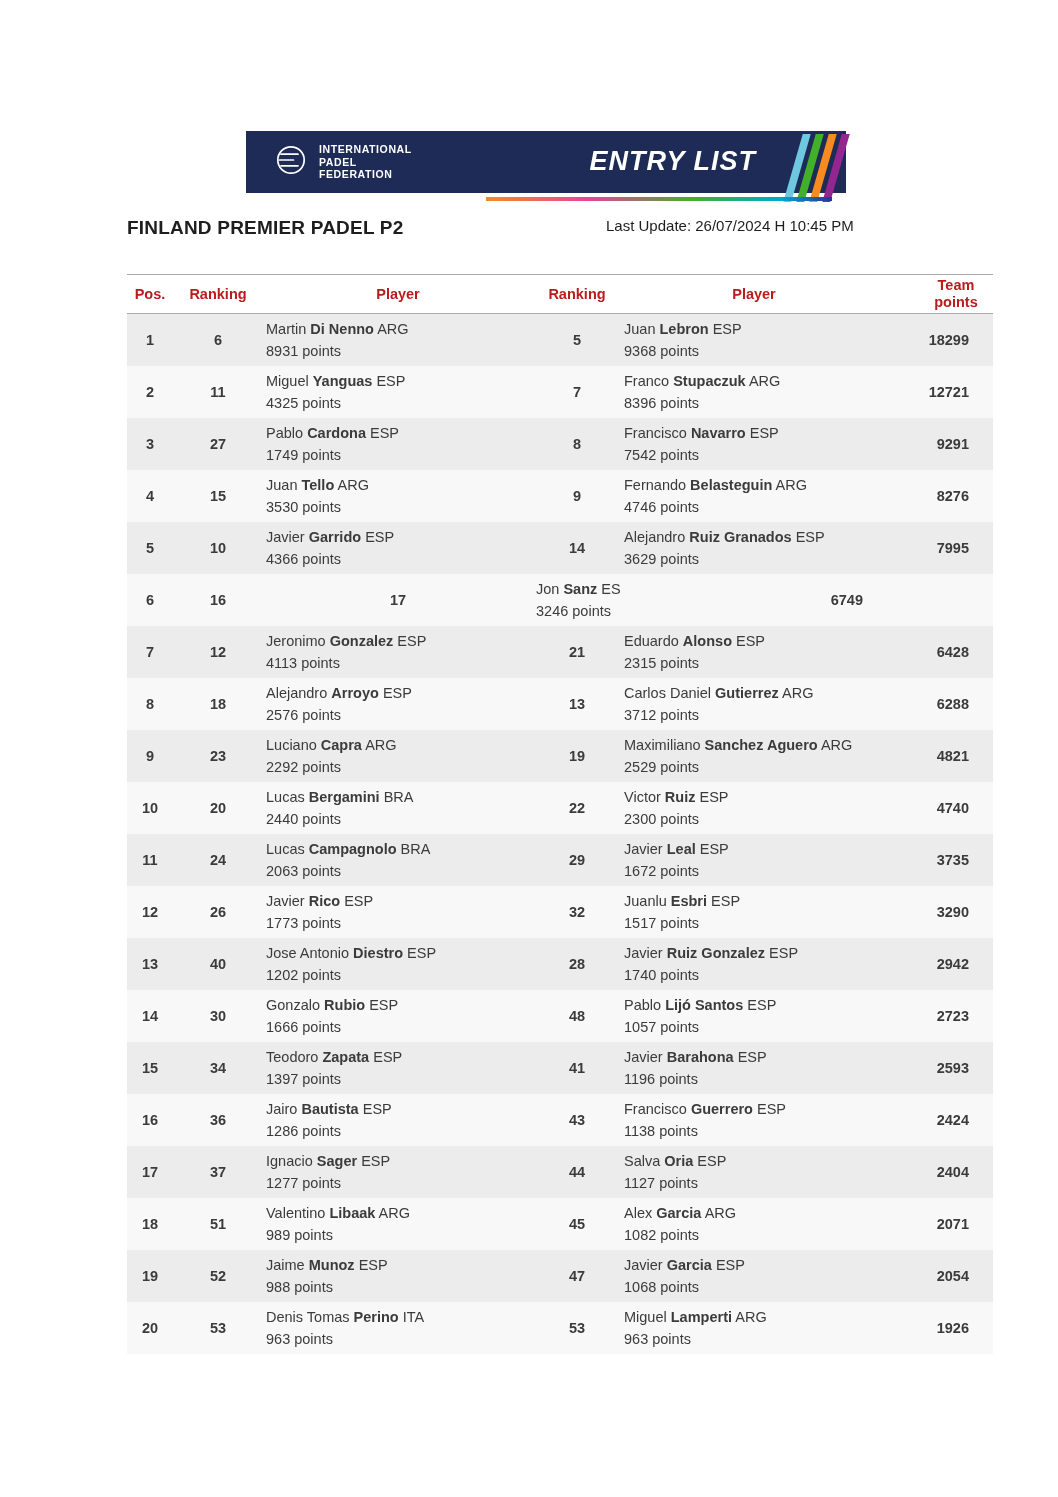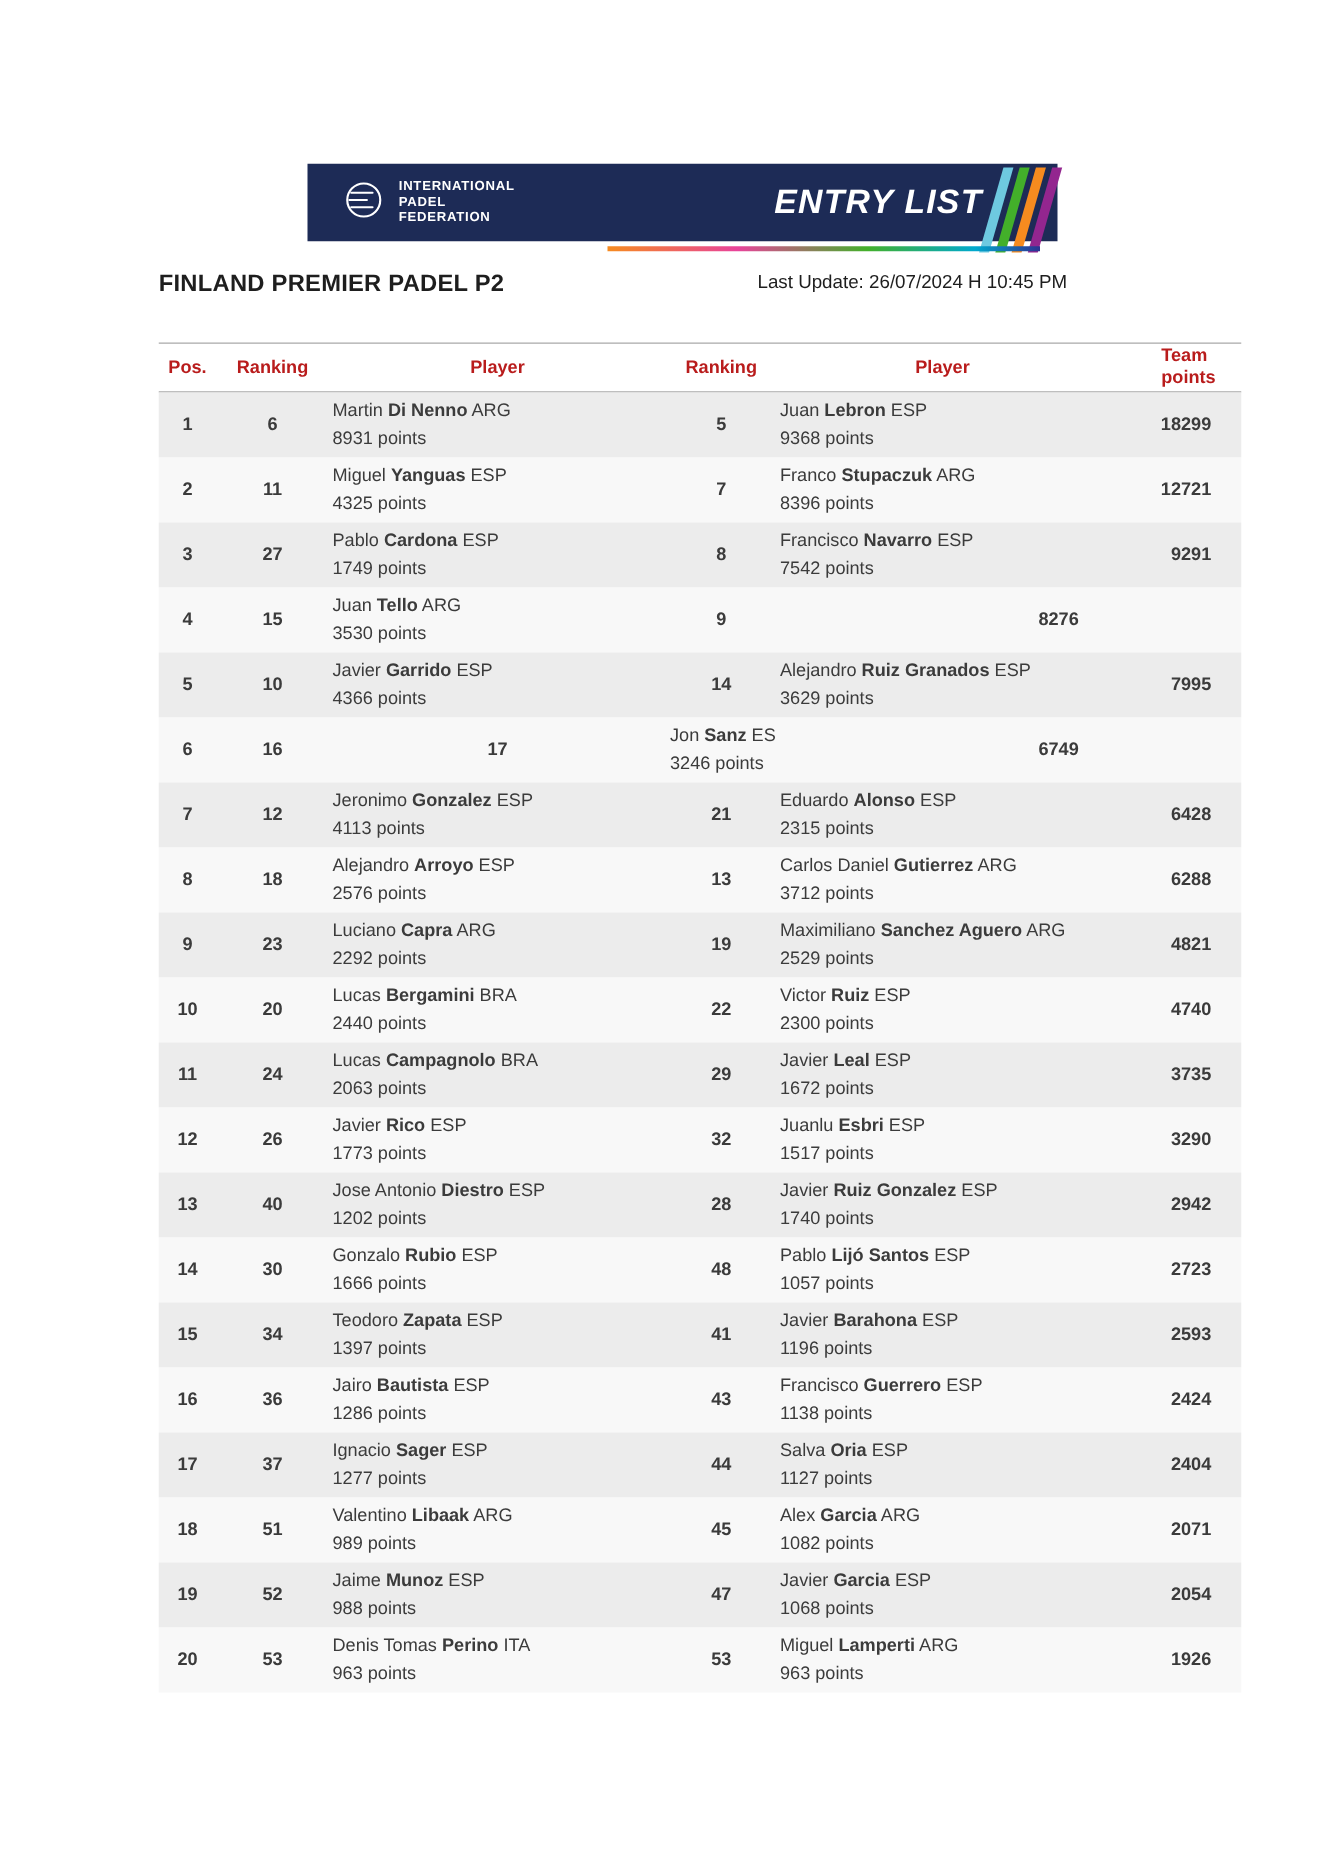--- a/index.html
+++ b/index.html
@@ -5,38 +5,38 @@
   * { box-sizing: border-box; }
   html, body { margin: 0; padding: 0; background: #ffffff; }
   body { font-family: "Liberation Sans", sans-serif; color: #3b3b3b; }
   .page { position: relative; width: 996px; height: 1497px; background: #ffffff; margin: 16px auto; overflow: hidden; }
 
   
   .banner { position: absolute; left: 215px; top: 115px; width: 600px; height: 76px; }
   .navy-bar { position: absolute; left: 0; top: 0; width: 600px; height: 62px; background: #1d2b56; display: flex; align-items: center; }
   .logo { display: flex; align-items: center; gap: 9px; margin-left: 26px; }
   .logo-text { color: #ffffff; font-size: 10.5px; font-weight: bold; letter-spacing: 0.6px; line-height: 1.2; }
-  .entry-list { position: absolute; right: 60px; top: 15px; color: #ffffff; font-style: italic; font-weight: bold; font-size: 27px; letter-spacing: 1px; white-space: nowrap; }
+  .entry-list { position: absolute; right: 90px; top: 15px; color: #ffffff; font-style: italic; font-weight: bold; font-size: 27px; letter-spacing: 1px; white-space: nowrap; }
   .stripes { position: absolute; right: 6px; top: 3px; display: flex; gap: 5px; }
   .stripe { width: 8px; height: 68px; transform: skewX(-16deg); }
   .color-line { position: absolute; left: 240px; top: 66px; width: 346px; height: 4px;
     background: linear-gradient(90deg, #f68b1f 0%, #e8439a 30%, #43b02a 60%, #00a9ce 85%, #2e3192 100%); }
 
   
   .title-row { position: absolute; left: 96px; top: 201px; width: 866px; height: 24px; }
   .doc-title { position: absolute; left: 0; top: 0; font-size: 19px; font-weight: bold; color: #1e1e1e; letter-spacing: 0.2px; }
   .last-update { position: absolute; left: 479px; top: 0; font-size: 15px; color: #1e1e1e; }
 
   
   .etable { position: absolute; left: 96px; top: 258px; width: 866px; font-size: 14.5px; }
   .grid-cols { display: grid; grid-template-columns: 46px 90px 270px 88px 266px 106px; }
   .thead { height: 40px; align-items: center; border-top: 1px solid #a9a9a9; border-bottom: 1px solid #a9a9a9; font-weight: bold; color: #b91c1c; }
   .hcell.c { text-align: center; }
   .hcell.team-h { display: flex; justify-content: flex-end; padding-right: 10px; }
-  .team-h-inner { display: inline-block; width: 54px; text-align: left; line-height: 1.15; }
+  .team-h-inner { display: inline-block; width: 54px; text-align: center; line-height: 1.15; }
 
   .trow { height: 52px; }
   .trow.odd { background: #ececec; }
   .trow.even { background: #f8f8f8; }
   .cell { overflow: hidden; }
   .cell.center { display: flex; align-items: center; justify-content: center; font-weight: bold; }
   .cell.player { padding: 4px 0 0 3px; }
   .pname, .ppoints { line-height: 22px; white-space: nowrap; }
   .b { font-weight: bold; }
   .cell.team { display: flex; align-items: center; justify-content: flex-end; padding-right: 24px; font-weight: bold; }
@@ -170,20 +170,28 @@
     <div class="cell center">15</div>
     <div class="cell player">
       <div class="pname">
         <span>Juan</span>
         <span class="b">Tello</span>
         <span>ARG</span>
       </div>
       <div class="ppoints">3530 points</div>
     </div>
     <div class="cell center">9</div>
+    <div class="cell player">
+      <div class="pname">
+        <span>Fernando</span>
+        <span class="b">Belasteguin</span>
+        <span>ARG</span>
+      </div>
+      <div class="ppoints">4746 points</div>
+    </div>
     <div class="cell team">8276</div>
   </div>
 
   <div class="trow grid-cols odd">
     <div class="cell center">5</div>
     <div class="cell center">10</div>
     <div class="cell player">
       <div class="pname">
         <span>Javier</span>
         <span class="b">Garrido</span>

